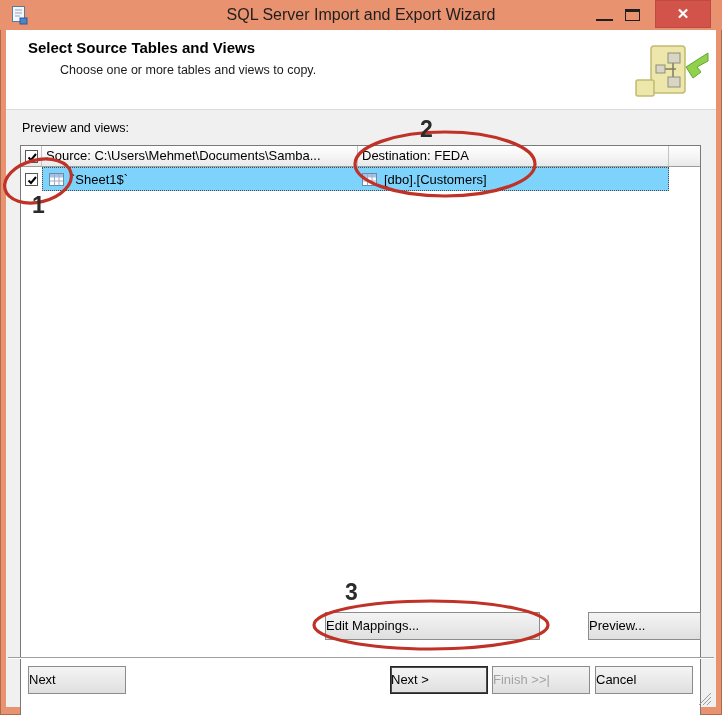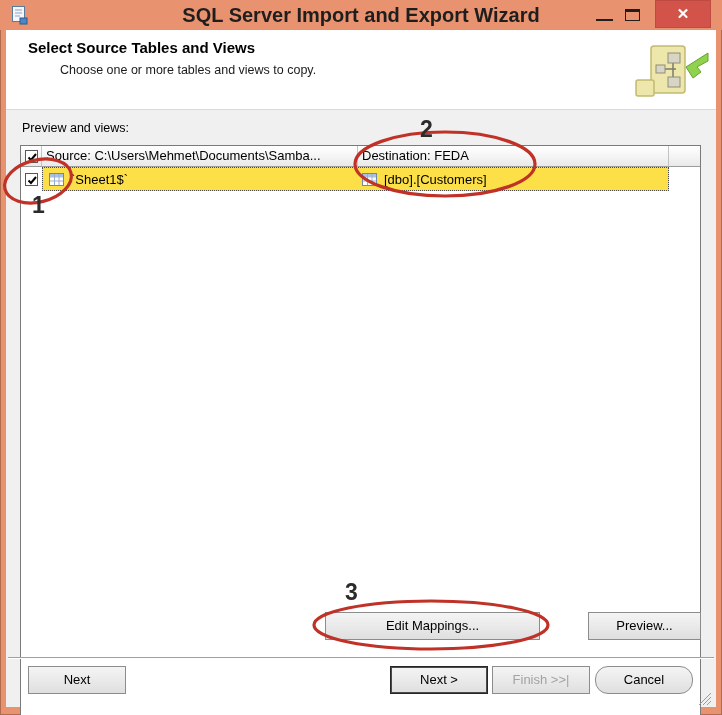--- a/index.html
+++ b/index.html
@@ -9,21 +9,21 @@
     position:relative;width:722px;height:715px;
     background:#E8926F;
     outline:1px solid #B06A4E;outline-offset:-1px;
   }
 
   
   .titlebar{position:absolute;left:0;top:0;width:722px;height:30px;background:#E8926F;}
   .app-icon{position:absolute;left:11px;top:6px;width:17px;height:19px;}
   .title-text{
     position:absolute;left:0;top:0;width:100%;height:30px;line-height:30px;
-    text-align:center;font-size:20px;color:#1E1E1E;font-weight:bold;
+    text-align:center;font-size:16px;color:#1E1E1E;
   }
   .caption-btn{position:absolute;top:0;height:28px;cursor:default;}
   .min-btn{left:590px;width:30px;}
   .min-glyph{position:absolute;left:6px;top:19px;width:17px;height:2px;background:#1F1F1F;}
   .max-btn{left:622px;width:26px;}
   .max-glyph{position:absolute;left:3px;top:9px;width:15px;height:12px;border:1px solid #1F1F1F;border-top:3px solid #1F1F1F;background:transparent;}
   .close-btn{
     left:655px;width:56px;background:#D15349;border:1px solid #BE4A41;
     color:#FFFFFF;font-size:15px;font-weight:bold;text-align:center;line-height:26px;
   }
@@ -57,48 +57,48 @@
     white-space:nowrap;overflow:hidden;
   }
   .hcell.check{width:21px;padding:0;display:flex;align-items:center;justify-content:center;}
   .hcell.source{width:316px;}
   .hcell.dest{width:311px;}
   .hcell.fill{flex:1;border-right:none;}
 
   .grid-row{position:absolute;left:0;top:21px;width:679px;height:24px;display:flex;}
   .rcell-check{width:21px;display:flex;align-items:center;justify-content:center;background:#FFFFFF;}
   .row-highlight{
-    position:relative;width:627px;height:24px;background:#fde047;
+    position:relative;width:627px;height:24px;background:#7dd3fc;
     border:1px dotted #4A4A4A;display:flex;align-items:center;
   }
   .src-cell{width:315px;display:flex;align-items:center;padding-left:6px;gap:7px;}
   .dst-cell{display:flex;align-items:center;padding-left:4px;gap:7px;}
   .cell-text{font-size:13px;color:#000;white-space:nowrap;}
 
   .checkbox{width:13px;height:13px;background:#FFFFFF;border:1px solid #575757;position:relative;}
   .checkbox svg{position:absolute;left:0;top:0;}
 
   
   .btn{
     position:absolute;height:28px;
     background:linear-gradient(#F4F4F4,#EBEBEB 45%,#DFDFDF);
     border:1px solid #8C8C8C;
-    font-size:13px;color:#000;text-align:center;line-height:26px;cursor:default;
+    font-size:13px;color:#000;line-height:26px;cursor:default;
   }
   .btn-edit{left:319px;top:501px;width:215px;}
   .btn-preview{left:582px;top:501px;width:113px;}
 
   .separator{position:absolute;left:2px;top:546px;width:706px;height:2px;
     border-top:1px solid #A0A0A0;border-bottom:1px solid #FFFFFF;}
 
   .btn-help{left:22px;top:555px;width:98px;}
   .btn-back{left:281px;top:555px;width:98px;}
   .btn-next{left:384px;top:555px;width:98px;border:1px solid #262626;box-shadow:inset 0 0 0 1px #4A4A4A;}
   .btn-finish{left:486px;top:555px;width:98px;color:#A3A3A3;}
-  .btn-cancel{left:589px;top:555px;width:98px;border-radius:13px;}
+  .btn-cancel{left:589px;top:555px;width:98px;}
 
   .resize-grip{position:absolute;left:692px;top:581px;width:13px;height:13px;}
 
   
   .annotation-layer{position:absolute;left:0;top:0;width:722px;height:715px;pointer-events:none;z-index:20;}
   .ann-num{font-size:23px;font-weight:bold;font-family:"Liberation Sans",sans-serif;}
 </style>
 </head>
 <body>
 

